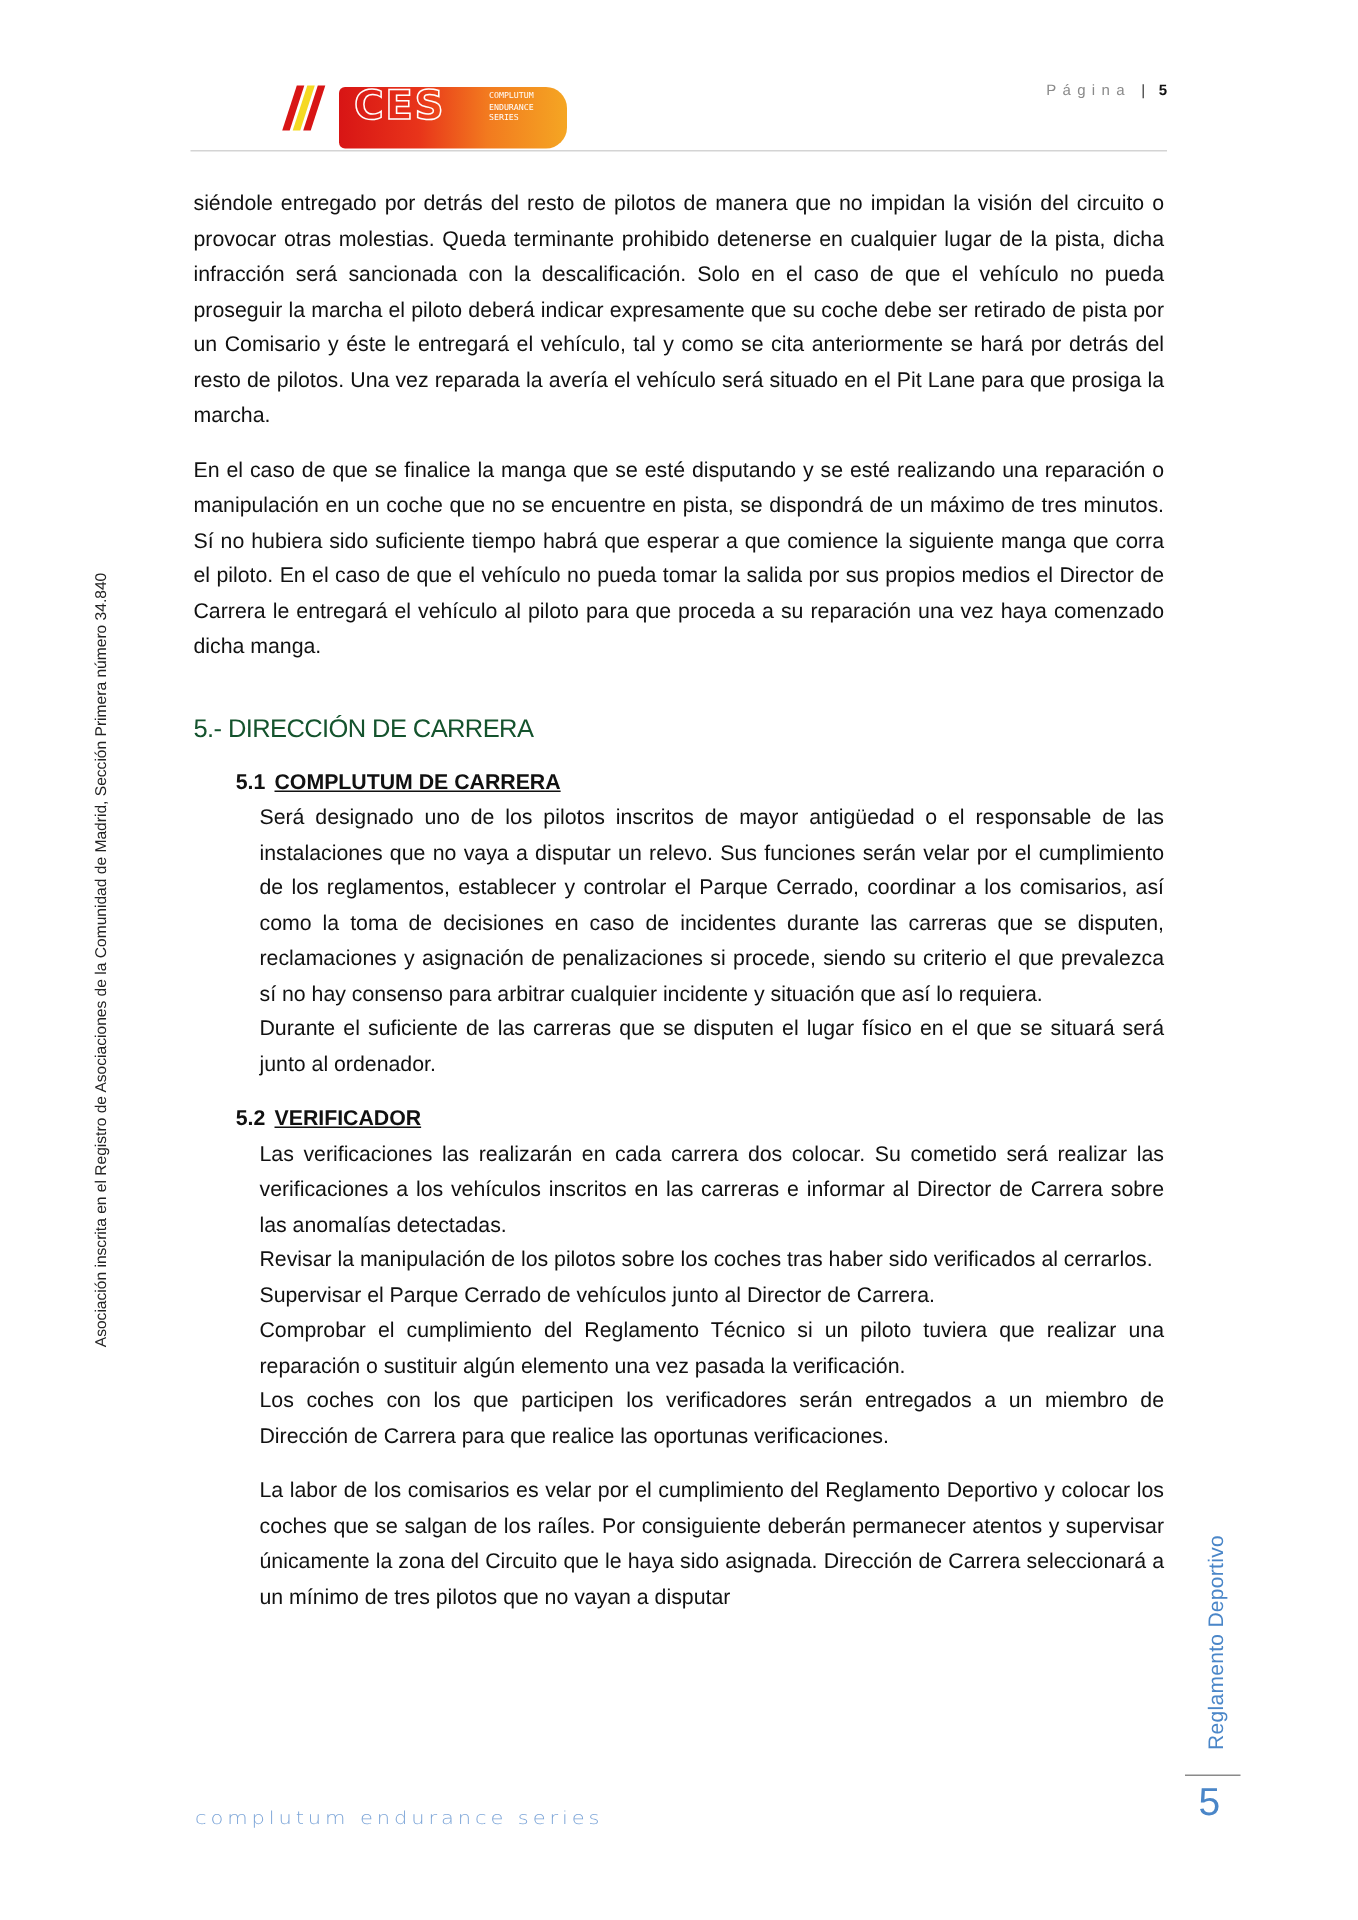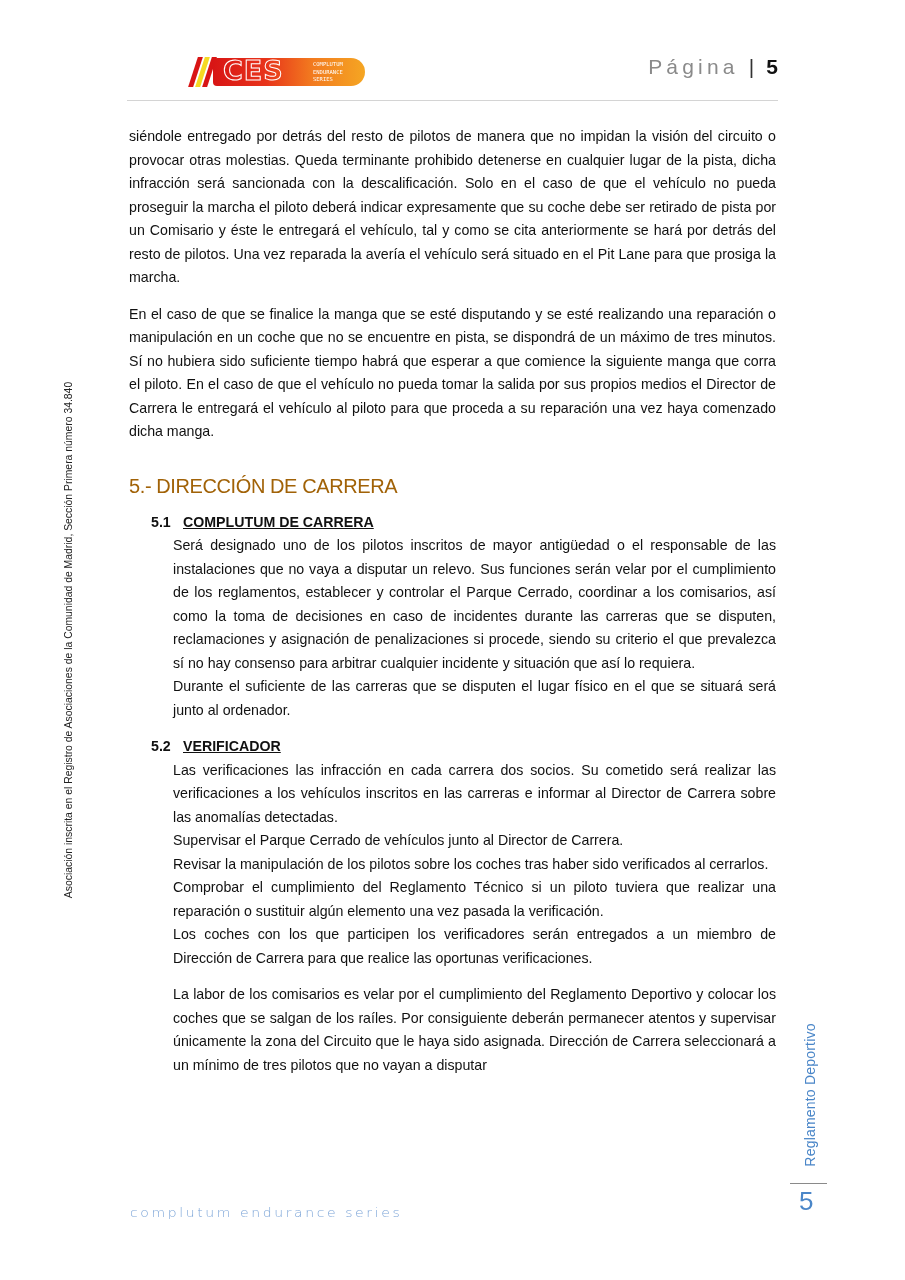--- a/index.html
+++ b/index.html
@@ -3,46 +3,46 @@
   <meta charset="utf-8">
   <style>
     html, body { margin: 0; padding: 0; background: #ffffff; }
     body { width: 905px; height: 1280px; position: relative; overflow: hidden;
            font-family: "Liberation Sans", sans-serif; color: #111; }
 
     
     .logo { position: absolute; left: 189px; top: 57px; width: 176px; height: 30px; }
     .logo-stripes { position: absolute; left: 0; top: 0; width: 30px; height: 30px; }
     .logo-stripe { position: absolute; top: 0; width: 5px; height: 30px; transform: skewX(-18deg); }
-    .logo-bar { position: absolute; left: 24px; top: 1px; width: 152px; height: 28px;
+    .logo-bar { position: absolute; left: 37px; top: 1px; width: 152px; height: 41px;
                 border-radius: 4px 14px 14px 4px;
                 background: linear-gradient(90deg, #d81515 0%, #e8341a 35%, #f27a1f 65%, #f5a623 100%); }
     .logo-ces { position: absolute; left: 10px; top: -3px; font-family: "DejaVu Sans", sans-serif;
                 font-weight: bold; font-size: 27px; letter-spacing: 1px; color: #fff;
                 -webkit-text-stroke: 1px #ffffff; color: transparent; }
     .logo-sub { position: absolute; left: 100px; top: 3px; font-size: 5.5px; line-height: 7.5px;
                 color: #fff; font-family: "DejaVu Sans Mono", monospace; }
 
-    .page-label { position: absolute; right: 127px; top: 55px; font-size: 21px; color: #8a8a8a;
+    .page-label { position: absolute; right: 127px; top: 55px; font-size: 10px; color: #8a8a8a;
                   letter-spacing: 4.2px; font-family: "Liberation Sans", sans-serif; }
     .page-label .sep { color: #333; letter-spacing: 2px; }
     .page-label .num { color: #111; font-weight: bold; letter-spacing: 0; }
 
     .header-rule { position: absolute; left: 127px; top: 100px; width: 651px; height: 1px; background: #d4d4d4; }
 
     
     .content { position: absolute; left: 129px; top: 125px; width: 647px;
                font-family: "Liberation Sans", sans-serif; font-size: 14.2px; line-height: 23.5px;
                color: #111; }
     .para { text-align: justify; margin: 0 0 13px 0; }
-    .section-title { color: #a16207; font-size: 20px; font-weight: normal; letter-spacing: -0.4px;
+    .section-title { color: #14532d; font-size: 17px; font-weight: normal; letter-spacing: -0.4px;
                      margin: 28px 0 11px 0; line-height: 28px; }
     .subsection { margin: 0 0 13px 0; }
     .sub-head { display: flex; font-weight: bold; line-height: 23.5px; margin-left: 22px; }
-    .sub-num { width: 32px; }
+    .sub-num { width: 32px; text-align: center; }
     .sub-title { text-decoration: underline; }
     .sub-body { margin-left: 44px; text-align: justify; }
     .sub-body p { margin: 0; }
 
     
     .vertical-left { position: absolute; left: 68px; top: 640px; transform: translate(-50%, -50%) rotate(-90deg);
                      white-space: nowrap; font-size: 10.4px; color: #222; }
 
     
     .vertical-right { position: absolute; left: 810px; top: 1095px; transform: translate(-50%, -50%) rotate(-90deg);
@@ -98,23 +98,23 @@
       <p>Durante el suficiente de las carreras que se disputen el lugar físico en el que se situará será junto al ordenador.</p>
     </div>
   </div>
 
   <div class="subsection">
     <div class="sub-head">
       <span class="sub-num">5.2</span>
       <span class="sub-title">VERIFICADOR</span>
     </div>
     <div class="sub-body">
-      <p>Las verificaciones las infracción en cada carrera dos socios. Su cometido será realizar las verificaciones a los vehículos inscritos en las carreras e informar al Director de Carrera sobre las anomalías detectadas.</p>
+      <p>Las verificaciones las realizarán en cada carrera dos colocar. Su cometido será realizar las verificaciones a los vehículos inscritos en las carreras e informar al Director de Carrera sobre las anomalías detectadas.</p>
+      <p>Revisar la manipulación de los pilotos sobre los coches tras haber sido verificados al cerrarlos.</p>
       <p>Supervisar el Parque Cerrado de vehículos junto al Director de Carrera.</p>
-      <p>Revisar la manipulación de los pilotos sobre los coches tras haber sido verificados al cerrarlos.</p>
       <p>Comprobar el cumplimiento del Reglamento Técnico si un piloto tuviera que realizar una reparación o sustituir algún elemento una vez pasada la verificación.</p>
       <p>Los coches con los que participen los verificadores serán entregados a un miembro de Dirección de Carrera para que realice las oportunas verificaciones.</p>
     </div>
   </div>
 
   <div class="subsection">
     <div class="sub-body">
       <p>La labor de los comisarios es velar por el cumplimiento del Reglamento Deportivo y colocar los coches que se salgan de los raíles. Por consiguiente deberán permanecer atentos y supervisar únicamente la zona del Circuito que le haya sido asignada. Dirección de Carrera seleccionará a un mínimo de tres pilotos que no vayan a disputar</p>
     </div>
   </div>

